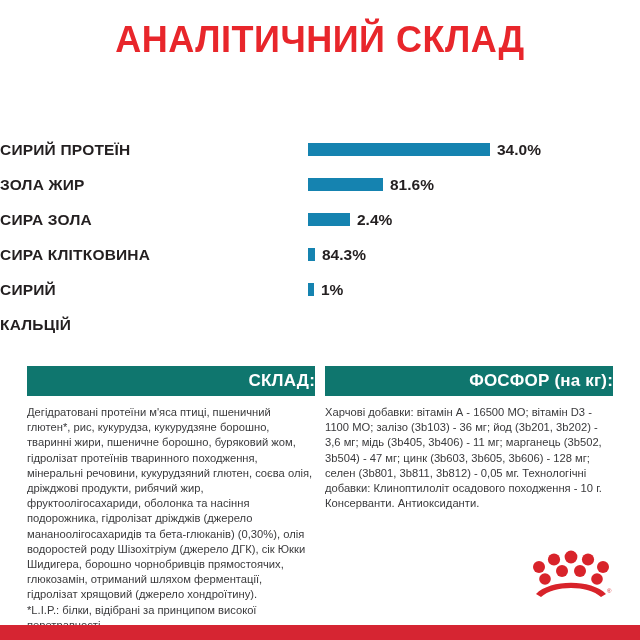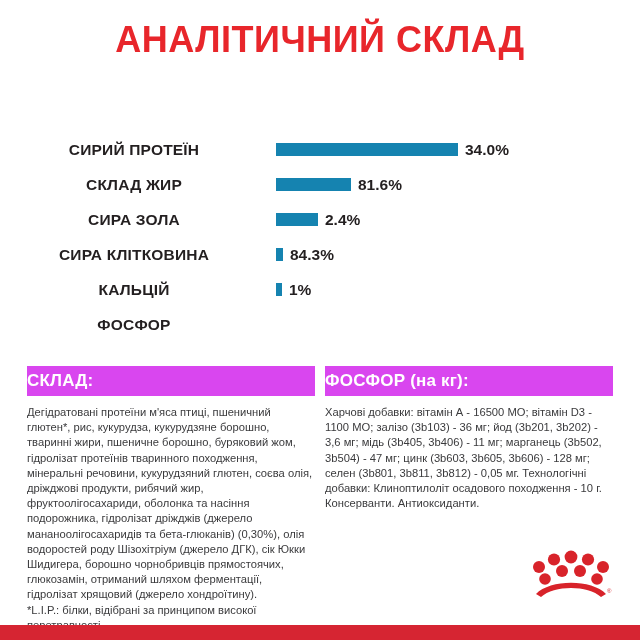--- a/index.html
+++ b/index.html
@@ -37,22 +37,22 @@
     left: 0;
     top: 132px;
     width: 640px;
   }
   .chart-row {
     display: flex;
     align-items: center;
     height: 35px;
   }
   .chart-label {
-    width: 276px;
-    text-align: center;
+    width: 308px;
+    text-align: left;
     padding-right: 8px;
     box-sizing: border-box;
     color: #231f20;
     font-size: 15.5px;
     font-weight: bold;
     letter-spacing: 0.2px;
     white-space: nowrap;
   }
   .chart-bar-wrap {
     display: flex;
@@ -79,23 +79,23 @@
     width: 640px;
   }
   .section-head-row {
     display: flex;
     gap: 10px;
     padding: 0 27px;
     box-sizing: border-box;
   }
   .section-head {
     flex: 1;
-    background: #d946ef;
+    background: #0f766e;
     color: #ffffff;
-    text-align: left;
+    text-align: right;
     font-size: 17px;
     font-weight: bold;
     height: 30px;
     line-height: 30px;
     white-space: nowrap;
     letter-spacing: 0.2px;
   }
 
   
   .section-body-row {
@@ -143,21 +143,21 @@
 
   <div class="chart-row">
     <div class="chart-label">СИРИЙ ПРОТЕЇН</div>
     <div class="chart-bar-wrap">
       <div class="chart-bar" style="width:182px"></div>
       <div class="chart-value">34.0%</div>
     </div>
   </div>
 
   <div class="chart-row">
-    <div class="chart-label">СКЛАД ЖИР</div>
+    <div class="chart-label">ЗОЛА ЖИР</div>
     <div class="chart-bar-wrap">
       <div class="chart-bar" style="width:75px"></div>
       <div class="chart-value">81.6%</div>
     </div>
   </div>
 
   <div class="chart-row">
     <div class="chart-label">СИРА ЗОЛА</div>
     <div class="chart-bar-wrap">
       <div class="chart-bar" style="width:42px"></div>
@@ -167,29 +167,29 @@
 
   <div class="chart-row">
     <div class="chart-label">СИРА КЛІТКОВИНА</div>
     <div class="chart-bar-wrap">
       <div class="chart-bar" style="width:7px"></div>
       <div class="chart-value">84.3%</div>
     </div>
   </div>
 
   <div class="chart-row">
-    <div class="chart-label">КАЛЬЦІЙ</div>
+    <div class="chart-label">СИРИЙ</div>
     <div class="chart-bar-wrap">
       <div class="chart-bar" style="width:6px"></div>
       <div class="chart-value">1%</div>
     </div>
   </div>
 
   <div class="chart-row">
-    <div class="chart-label">ФОСФОР</div>
+    <div class="chart-label">КАЛЬЦІЙ</div>
   </div>
 
 </div>
 
 <div class="sections">
 
   <div class="section-head-row">
     <div class="section-head">СКЛАД:</div>
     <div class="section-head">ФОСФОР (на кг):</div>
   </div>

